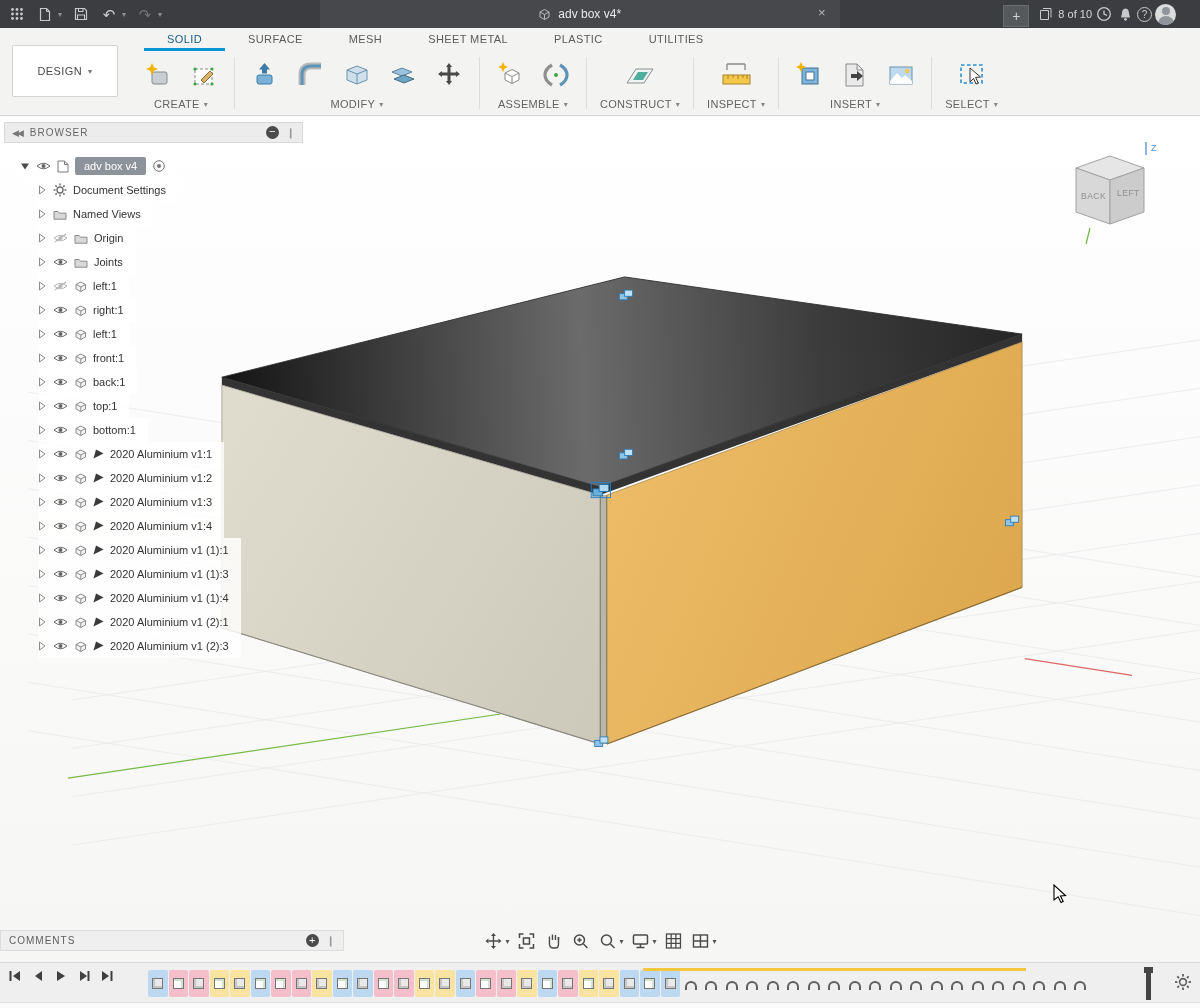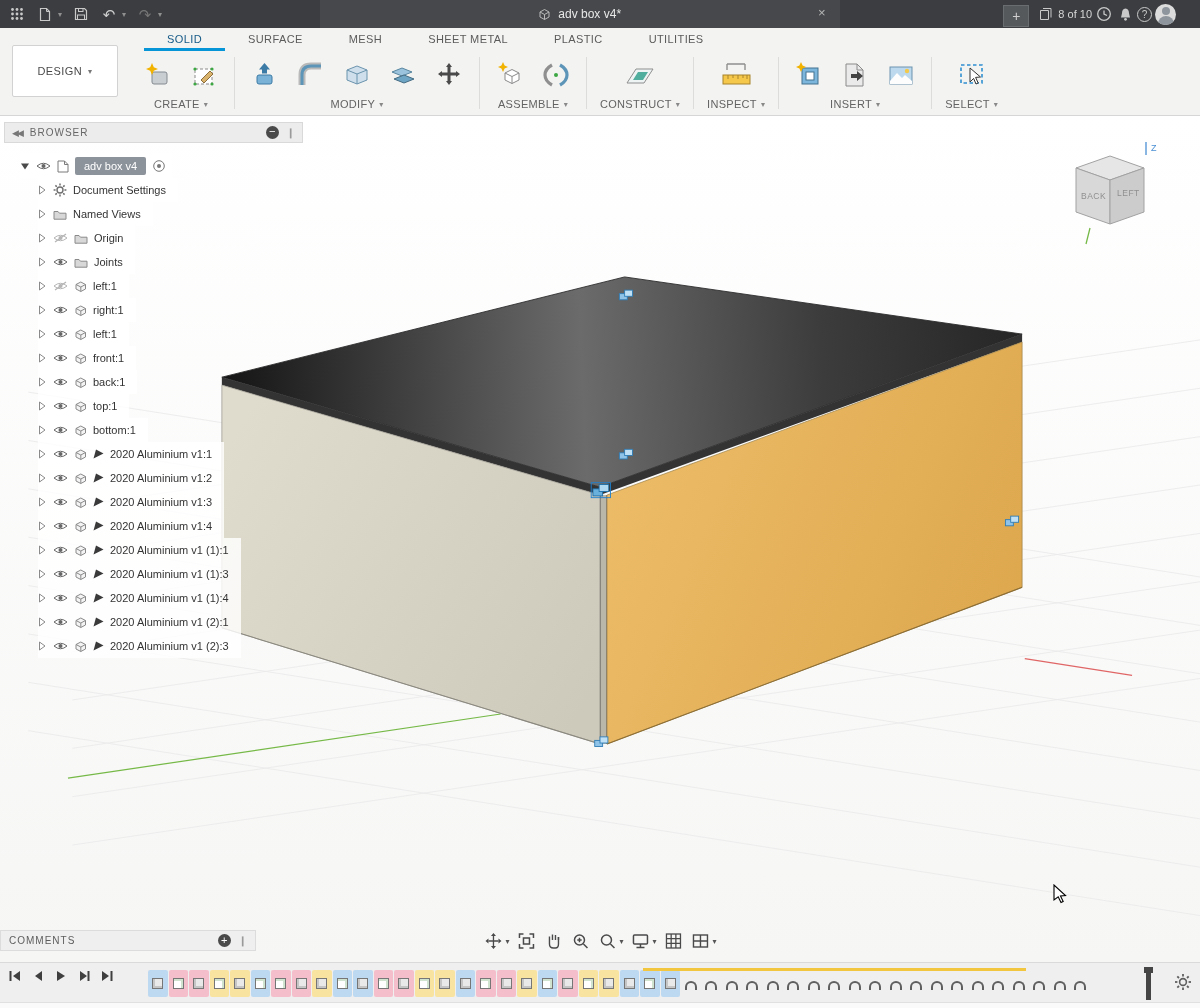--- a/index.html
+++ b/index.html
@@ -70,21 +70,21 @@
   .disc, .ic { display:inline-flex; align-items:center; }
   .brow .ic-eye-open, .brow .ic-eye-off, .brow .ic-gear, .brow .ic-folder, .brow .ic-comp, .brow .ic-link { display:none; }
   .brow.v-visible .ic-eye-open { display:inline-flex; }
   .brow.v-hidden  .ic-eye-off  { display:inline-flex; }
   .brow.v-gear    .ic-gear     { display:inline-flex; }
   .brow.v-folder  .ic-folder   { display:inline-flex; }
   .brow.v-component .ic-comp   { display:inline-flex; }
   .brow.v-linked  .ic-link     { display:inline-flex; }
 
   
-  .comments-bar { position:absolute; left:0; top:814px; width:256px; height:21px; background:#efefef; border:1px solid #dcdcdc; display:flex; align-items:center; padding:0 8px; gap:8px; }
+  .comments-bar { position:absolute; left:0; top:814px; width:344px; height:21px; background:#efefef; border:1px solid #dcdcdc; display:flex; align-items:center; padding:0 8px; gap:8px; }
   .comments-label { flex:1; font-size:10px; color:#5d5d5d; letter-spacing:1px; }
   .circ-plus { width:13px; height:13px; border-radius:50%; background:#4a4a4a; color:#fff; font-size:11px; line-height:12px; text-align:center; }
   .circ-plus::after { content:"+"; }
   .navbar { position:absolute; left:50%; transform:translateX(-50%); top:812px; height:26px; display:flex; align-items:center; gap:7px; }
   .nav-btn { display:flex; align-items:center; gap:2px; }
   .nav-caret { font-size:8px; color:#555; }
 
   
   .timeline { position:absolute; top:962px; left:0; width:1200px; height:46px; background:#efefef; border-top:1px solid #dadada; }
   .timeline::after { content:""; position:absolute; left:0; right:0; bottom:0; height:5px; background:#fafafa; border-top:1px solid #e0e0e0; }

